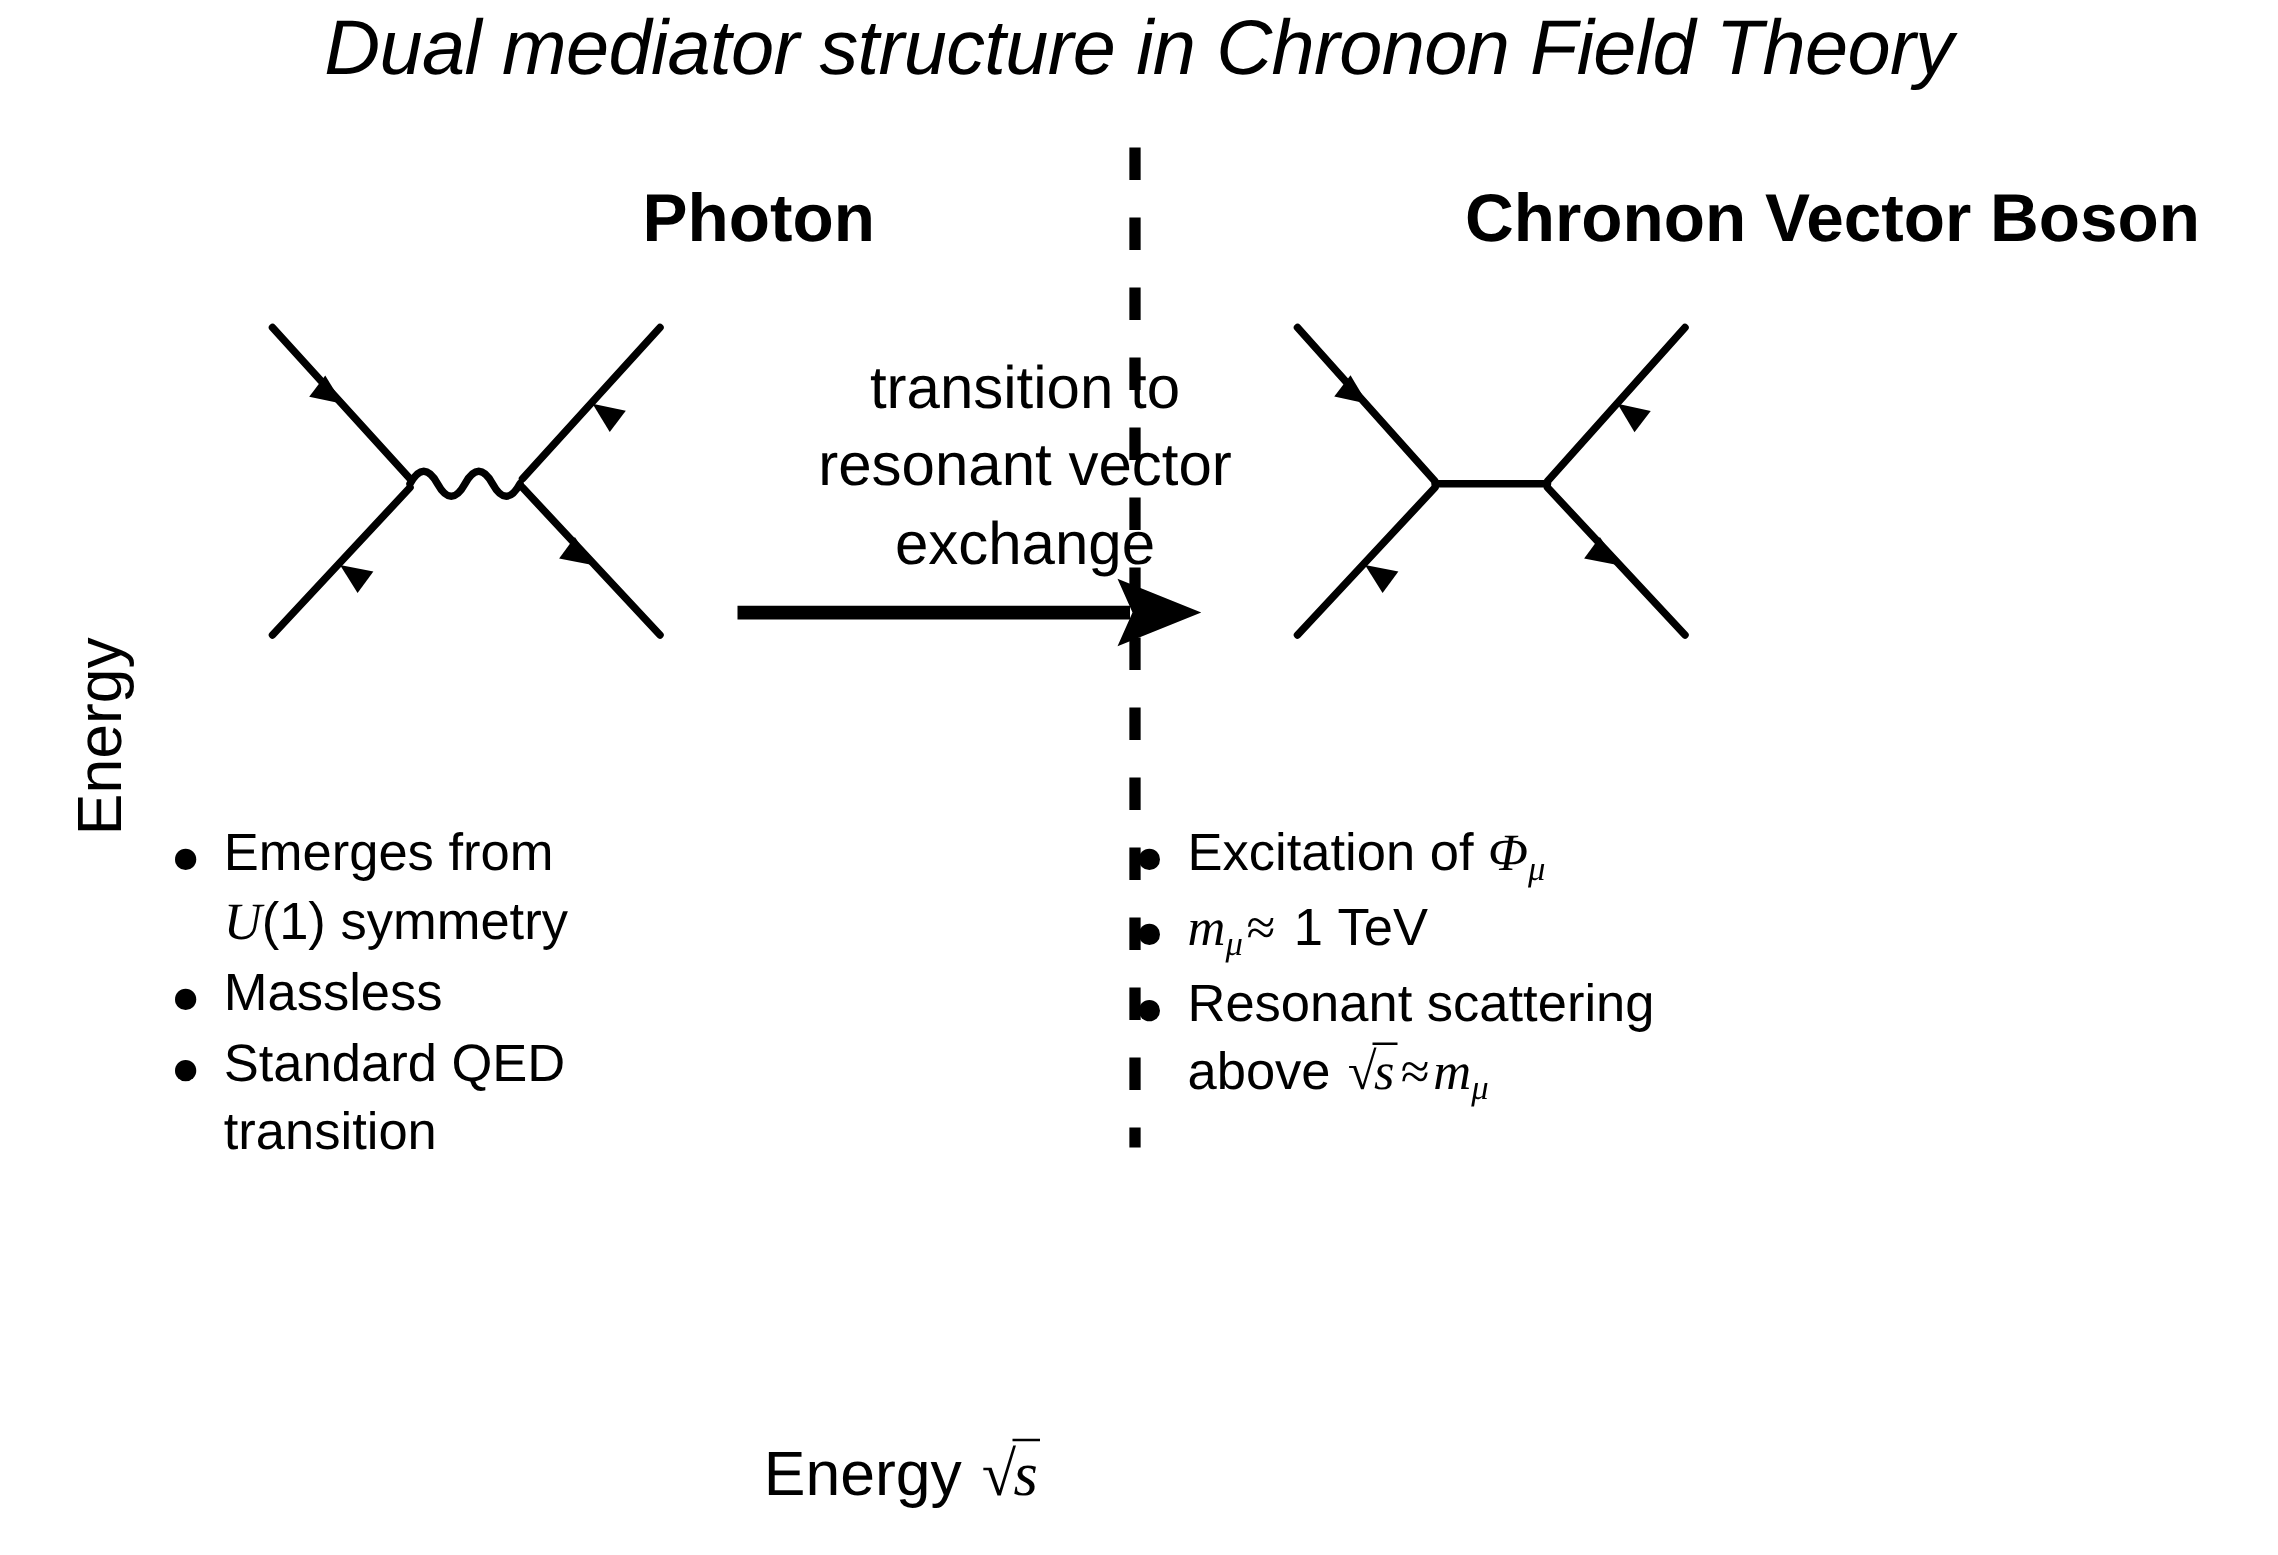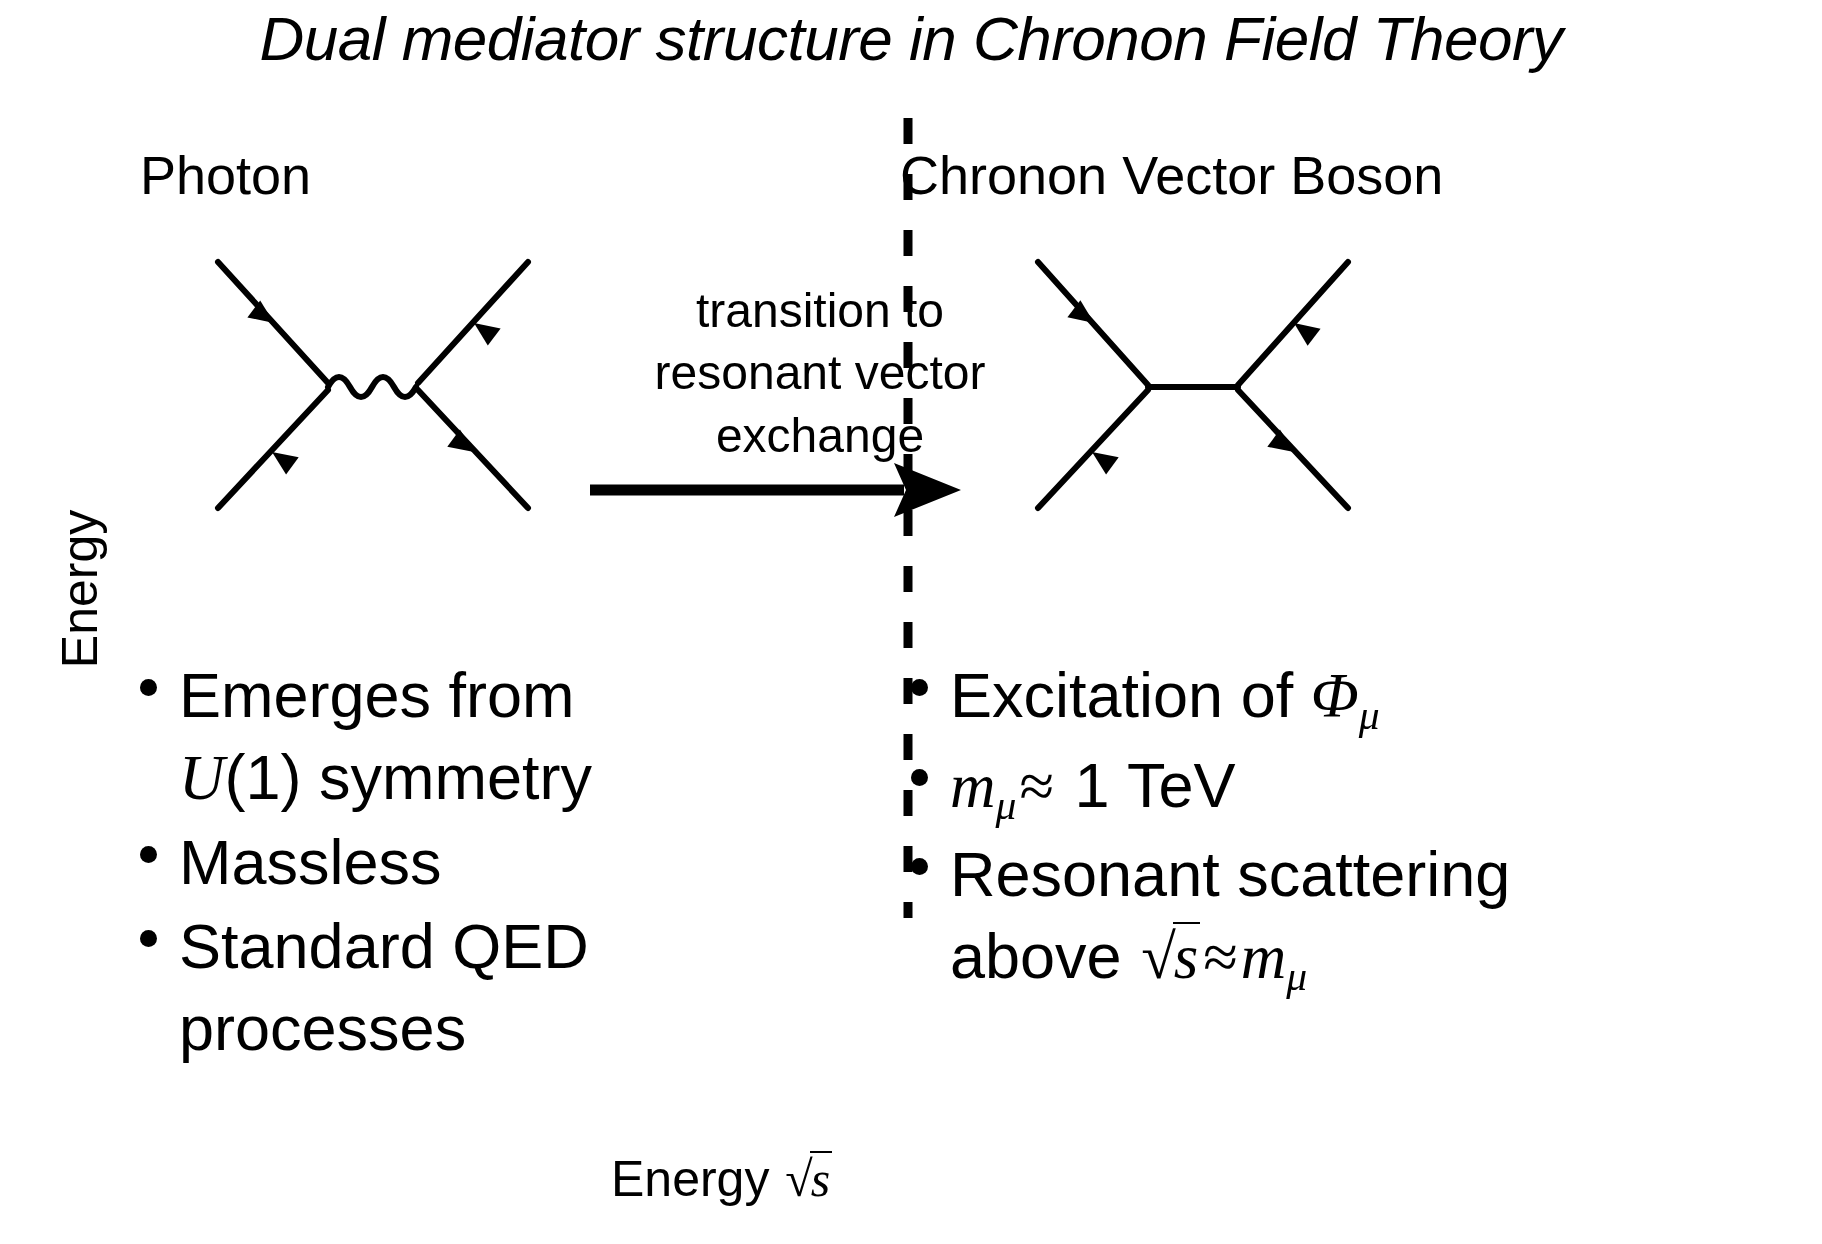--- a/index.html
+++ b/index.html
@@ -28,21 +28,22 @@
     letter-spacing: -0.5px;
     white-space: nowrap;
     font-style: italic;
   }
 
   
   .col-heading {
     font-size: 54px;
     line-height: 1.0;
     white-space: nowrap;
-    text-align: left;
+    text-align: right;
+    font-weight: bold;
   }
   #heading-photon { left: 140px; top: 148px; width: 560px; }
   #heading-chronon { left: 900px; top: 148px; width: 860px; }
 
   
   #axis-energy-left {
     left: -30px; top: 560px;
     width: 220px;
     font-size: 50px;
     text-align: center;
@@ -63,21 +64,21 @@
   #transition-caption {
     left: 620px; top: 280px; width: 400px;
     font-size: 48px;
     line-height: 1.30;
     text-align: center;
   }
   #transition-caption .tline { display: block; white-space: nowrap; }
 
   
   .bullets {
-    font-size: 63px;
+    font-size: 42px;
     line-height: 1.30;
   }
   .bullet-row {
     display: flex;
     align-items: flex-start;
     margin-bottom: 2px;
   }
   .bullet-dot {
     flex: 0 0 auto;
     width: 17px; height: 17px;
@@ -216,21 +217,21 @@
 
     <div class="bullet-row">
       <span class="bullet-dot"></span>
       <span class="bullet-text">Massless</span>
     </div>
 
     <div class="bullet-row">
       <span class="bullet-dot"></span>
       <span class="bullet-text">
         <span>Standard QED</span><br>
-        <span>processes</span>
+        <span>transition</span>
       </span>
     </div>
   </div>
 
   <div class="abs bullets" id="bullets-right">
 
     <div class="bullet-row">
       <span class="bullet-dot"></span>
       <span class="bullet-text">
         <span>Excitation of </span><span class="mi">Φ</span><span class="sub">μ</span>

